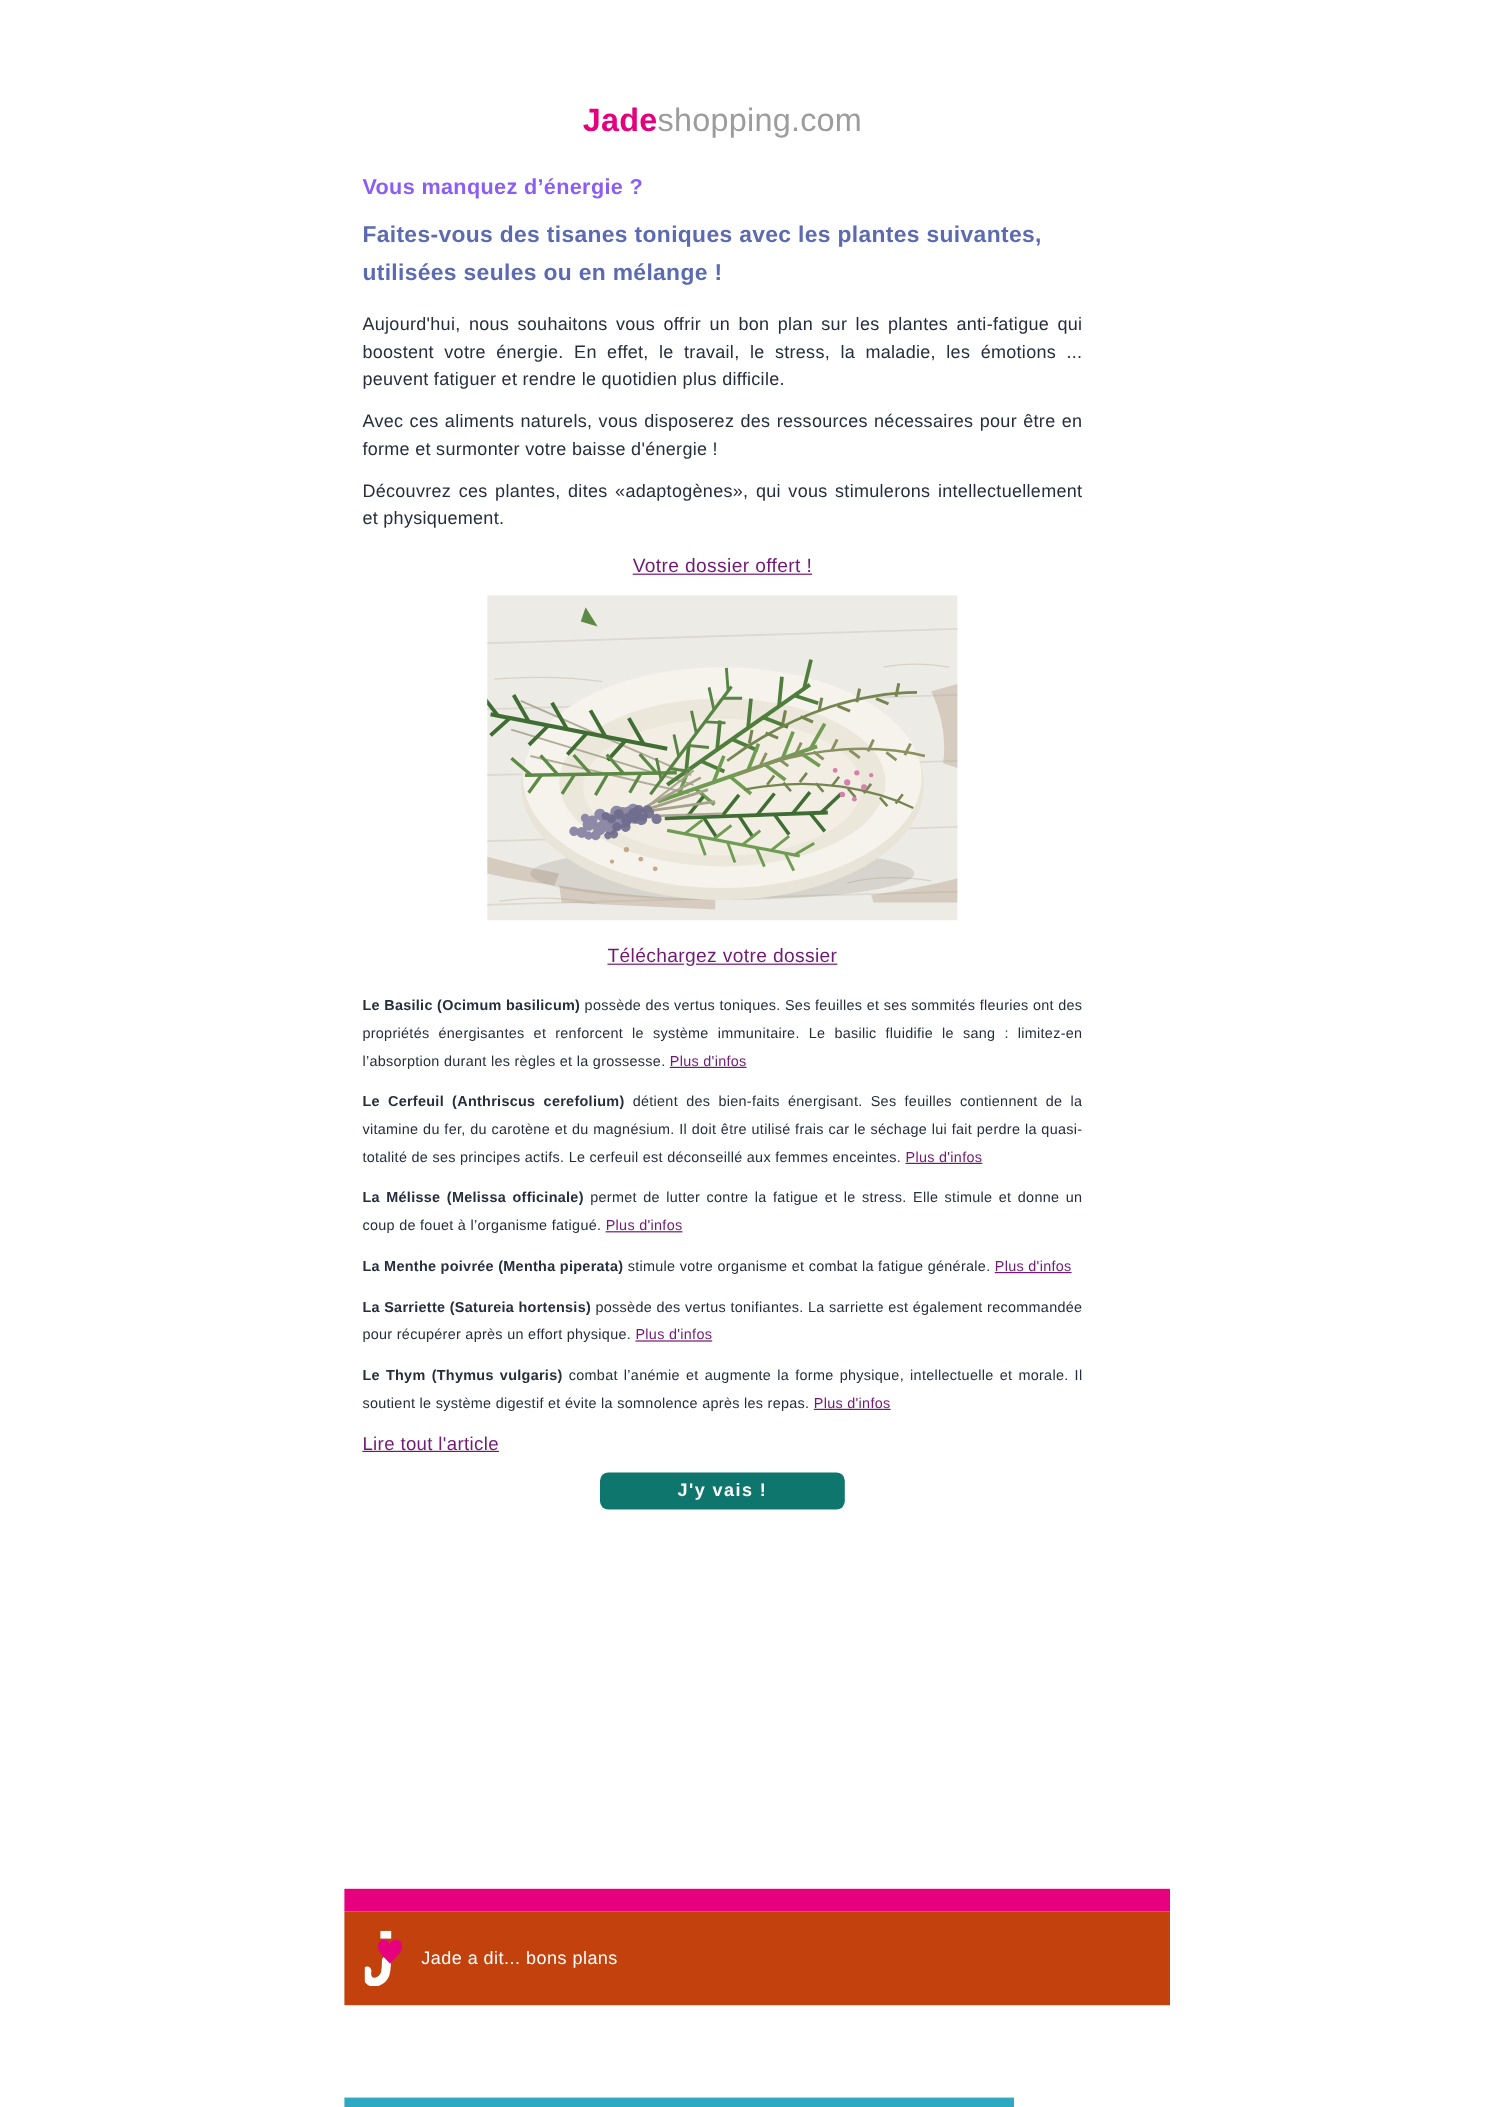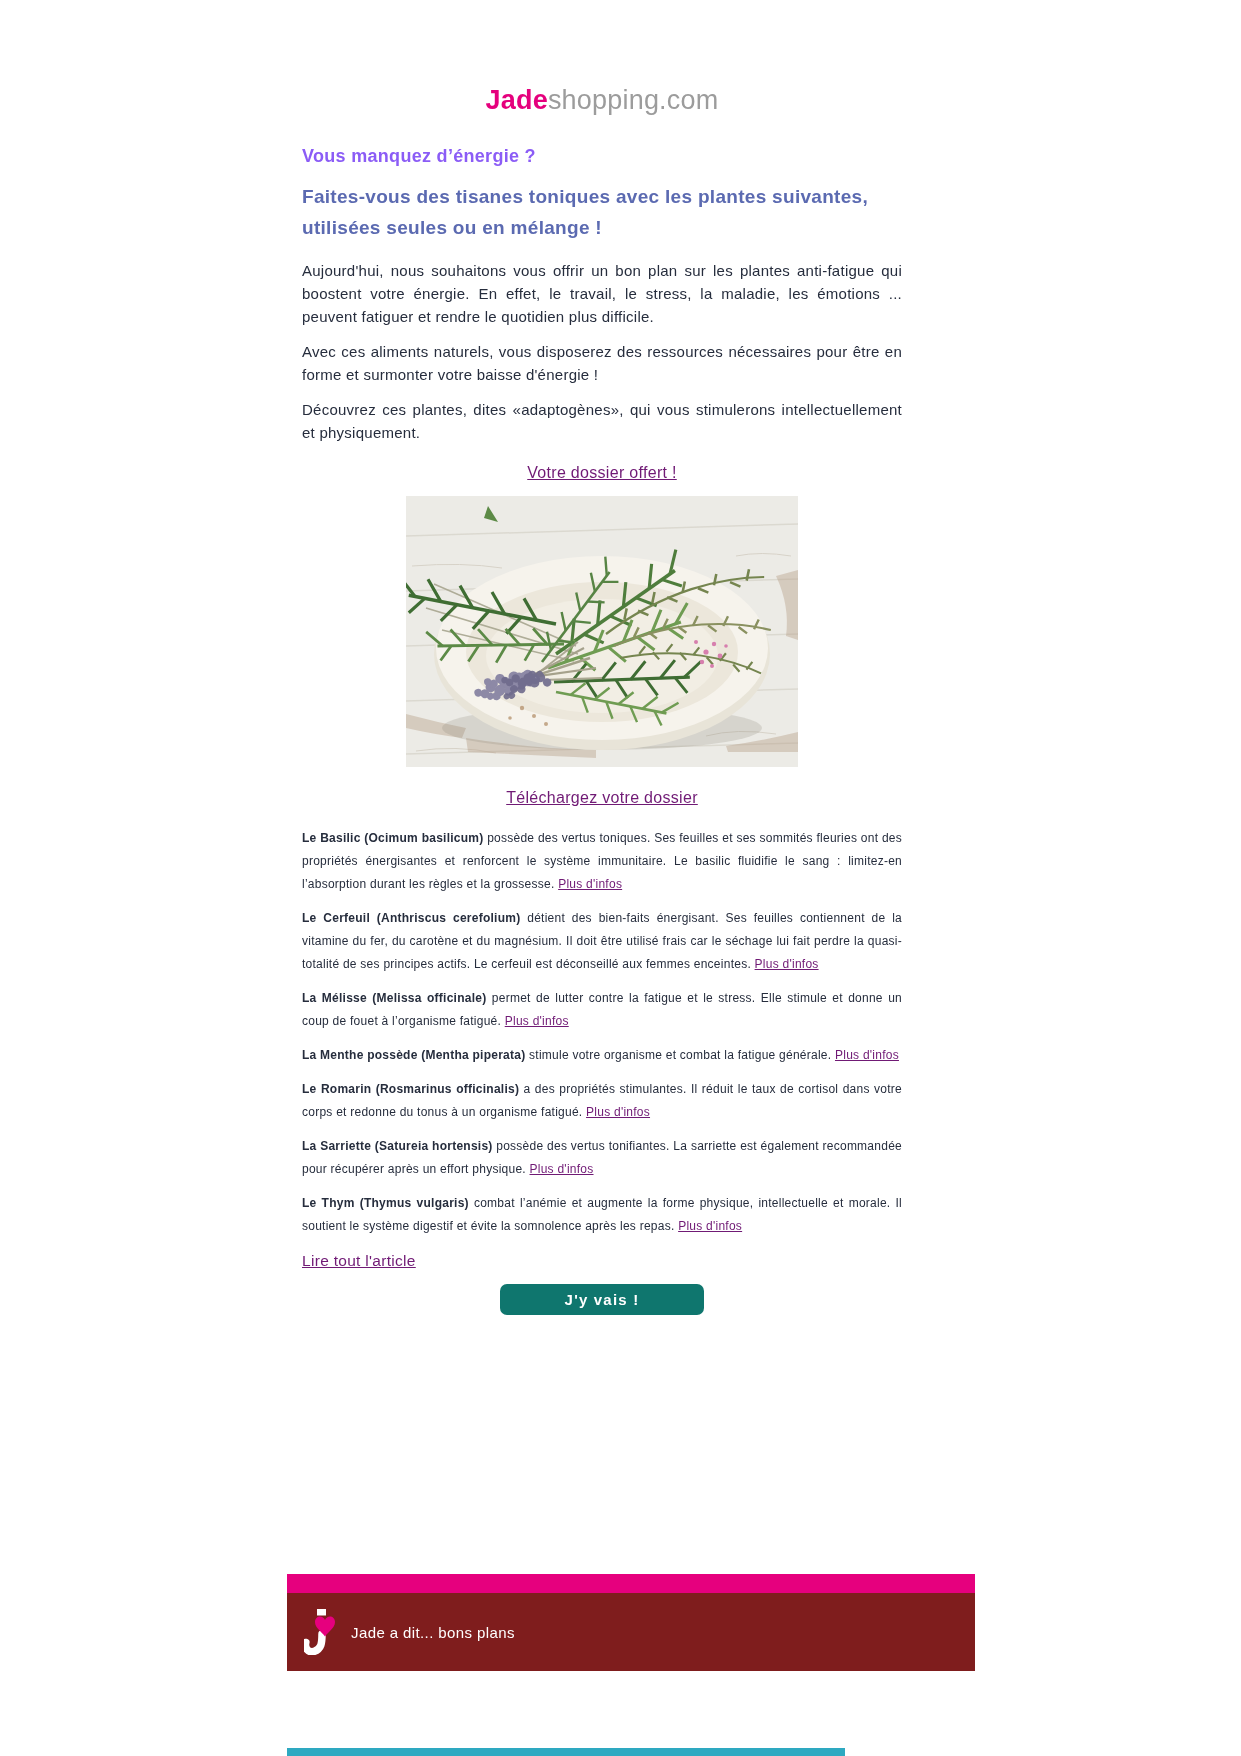--- a/index.html
+++ b/index.html
@@ -27,21 +27,21 @@
 
   .photo{width:392px;height:271px;margin:14px auto 0;}
   .photo svg{display:block;}
 
   .cta{display:block;margin:14px auto 0;width:204px;height:31px;background:#0f766e;color:#ffffff;
        border:none;border-radius:7px;font-family:"Liberation Sans", sans-serif;font-size:15px;
        font-weight:bold;letter-spacing:1.2px;cursor:pointer;}
 
   .footer{position:absolute;left:287px;top:1574px;width:688px;}
   .footer-pink{height:19px;background:#e6007e;}
-  .footer-gray{height:78px;background:#7f1d1d;display:flex;align-items:center;padding-left:17px;box-sizing:border-box;}
+  .footer-gray{height:78px;background:#c2410c;display:flex;align-items:center;padding-left:17px;box-sizing:border-box;}
   .footer-logo{width:34px;height:46px;margin-right:13px;flex:0 0 auto;}
   .footer-tagline{color:#ffffff;font-size:15px;letter-spacing:.4px;}
 
   .bottom-bar{position:absolute;left:287px;bottom:0;width:558px;height:8px;background:#2ea9c1;}
 </style>
 </head>
 <body>
 
 <div class="page">
   <div class="content">
@@ -173,30 +173,25 @@
       <a class="link" href="#">Plus d'infos</a>
     </p>
 
     <p class="plant">
       <strong>La Mélisse (Melissa officinale)</strong>
       <span>permet de lutter contre la fatigue et le stress. Elle stimule et donne un coup de fouet à l’organisme fatigué.</span>
       <a class="link" href="#">Plus d'infos</a>
     </p>
 
     <p class="plant">
-      <strong>La Menthe possède (Mentha piperata)</strong>
+      <strong>La Menthe poivrée (Mentha piperata)</strong>
       <span>stimule votre organisme et combat la fatigue générale.</span>
       <a class="link" href="#">Plus d'infos</a>
     </p>
 
-    <p class="plant">
-      <strong>Le Romarin (Rosmarinus officinalis)</strong>
-      <span>a des propriétés stimulantes. Il réduit le taux de cortisol dans votre corps et redonne du tonus à un organisme fatigué.</span>
-      <a class="link" href="#">Plus d'infos</a>
-    </p>
 
     <p class="plant">
       <strong>La Sarriette (Satureia hortensis)</strong>
       <span>possède des vertus tonifiantes. La sarriette est également recommandée pour récupérer après un effort physique.</span>
       <a class="link" href="#">Plus d'infos</a>
     </p>
 
     <p class="plant">
       <strong>Le Thym (Thymus vulgaris)</strong>
       <span>combat l’anémie et augmente la forme physique, intellectuelle et morale. Il soutient le système digestif et évite la somnolence après les repas.</span>

